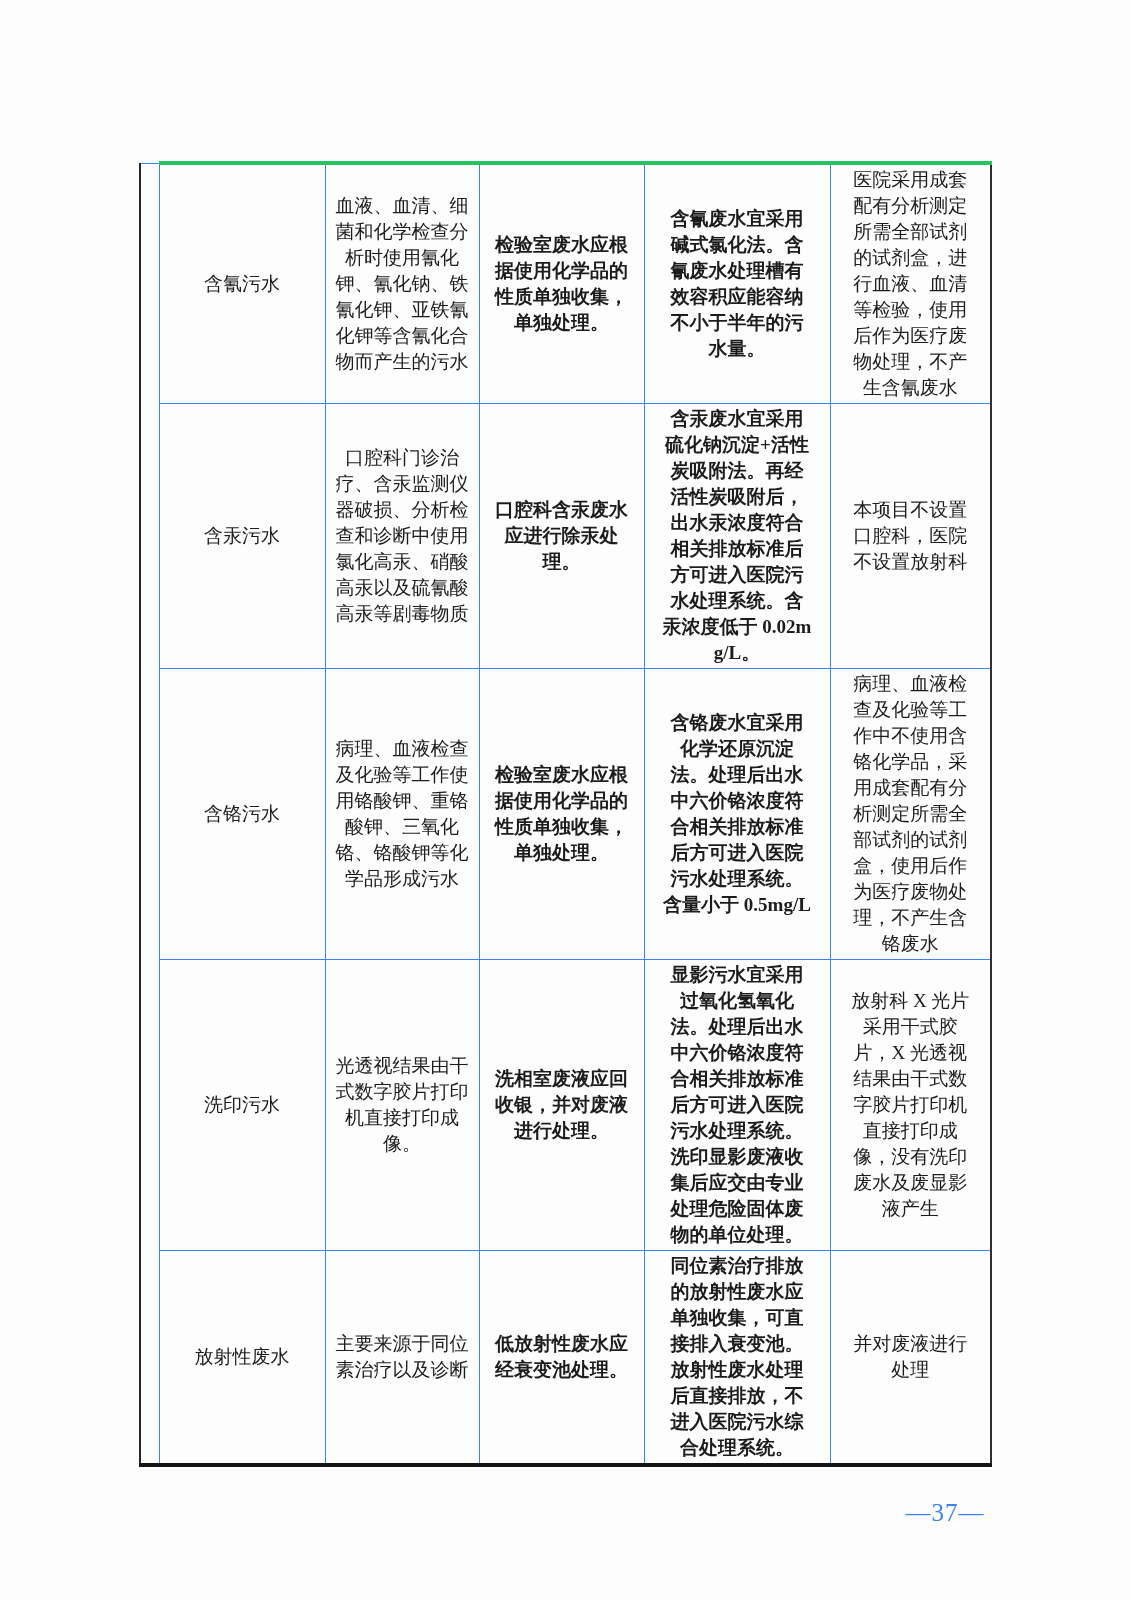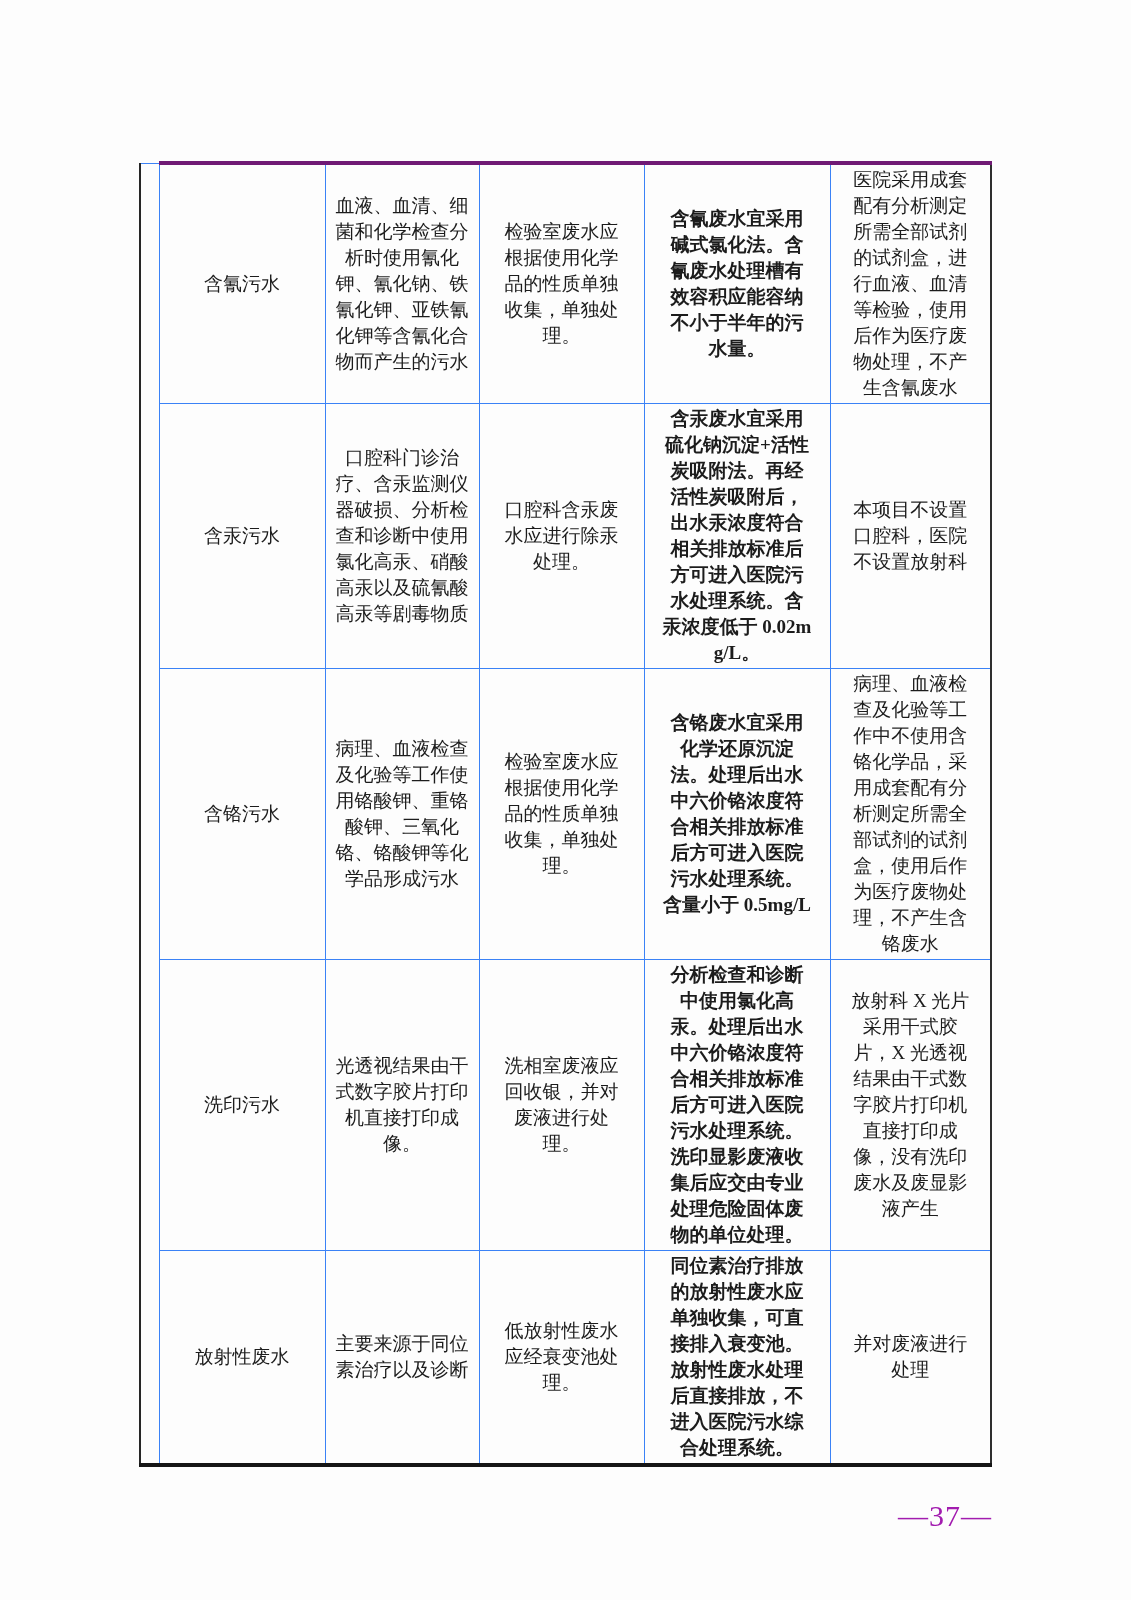--- a/index.html
+++ b/index.html
@@ -41,41 +41,41 @@
   
   td.gutter {
     border-top: 1px solid #666;
     border-left: none;
     border-right: 1px solid #8a8a8a;
     border-bottom: none;
     background: transparent;
   }
   
   tr.first-row td.content {
-    border-top: 4px solid #701a75;
+    border-top: 4px solid #22c55e;
   }
   td.c1 { padding: 0 12px; }
   td.c2 { padding: 2px 9px; }
-  td.c3 { padding: 2px 25px; }
+  td.c3 { padding: 2px 15px; font-weight: bold; }
   td.c4 { padding: 2px 18px; font-weight: bold; }
   td.c5 { padding: 2px 16px; }
   tr.r1 { height: 230px; }
   tr.r2 { height: 235px; }
   tr.r3 { height: 255px; }
   tr.r4 { height: 263px; }
   tr.r5 { height: 176px; }
   .page-number {
     position: absolute;
     left: 875px;
     top: 1499px;
     width: 140px;
     text-align: center;
-    font-size: 30px;
+    font-size: 25px;
     letter-spacing: 1px;
-    color: #a21caf;
+    color: #3b82f6;
   }
 </style>
 </head>
 <body>
 
 <div class="page">
 
   <div class="table-wrap">
     <table class="doc-table">
       <colgroup>
@@ -106,21 +106,21 @@
           <td class="c1">含铬污水</td>
           <td class="c2">病理、血液检查及化验等工作使用铬酸钾、重铬酸钾、三氧化铬、铬酸钾等化学品形成污水</td>
           <td class="c3">检验室废水应根据使用化学品的性质单独收集，单独处理。</td>
           <td class="c4">含铬废水宜采用化学还原沉淀法。处理后出水中六价铬浓度符合相关排放标准后方可进入医院污水处理系统。含量小于 0.5mg/L</td>
           <td class="c5">病理、血液检查及化验等工作中不使用含铬化学品，采用成套配有分析测定所需全部试剂的试剂盒，使用后作为医疗废物处理，不产生含铬废水</td>
         </tr>
         <tr class="r4">
           <td class="c1">洗印污水</td>
           <td class="c2">光透视结果由干式数字胶片打印机直接打印成像。</td>
           <td class="c3">洗相室废液应回收银，并对废液进行处理。</td>
-          <td class="c4">分析检查和诊断中使用氯化高汞。处理后出水中六价铬浓度符合相关排放标准后方可进入医院污水处理系统。洗印显影废液收集后应交由专业处理危险固体废物的单位处理。</td>
+          <td class="c4">显影污水宜采用过氧化氢氧化法。处理后出水中六价铬浓度符合相关排放标准后方可进入医院污水处理系统。洗印显影废液收集后应交由专业处理危险固体废物的单位处理。</td>
           <td class="c5">放射科 X 光片采用干式胶片，X 光透视结果由干式数字胶片打印机直接打印成像，没有洗印废水及废显影液产生</td>
         </tr>
         <tr class="r5">
           <td class="c1">放射性废水</td>
           <td class="c2">主要来源于同位素治疗以及诊断</td>
           <td class="c3">低放射性废水应经衰变池处理。</td>
           <td class="c4">同位素治疗排放的放射性废水应单独收集，可直接排入衰变池。放射性废水处理后直接排放，不进入医院污水综合处理系统。</td>
           <td class="c5">并对废液进行处理</td>
         </tr>
       </tbody>

